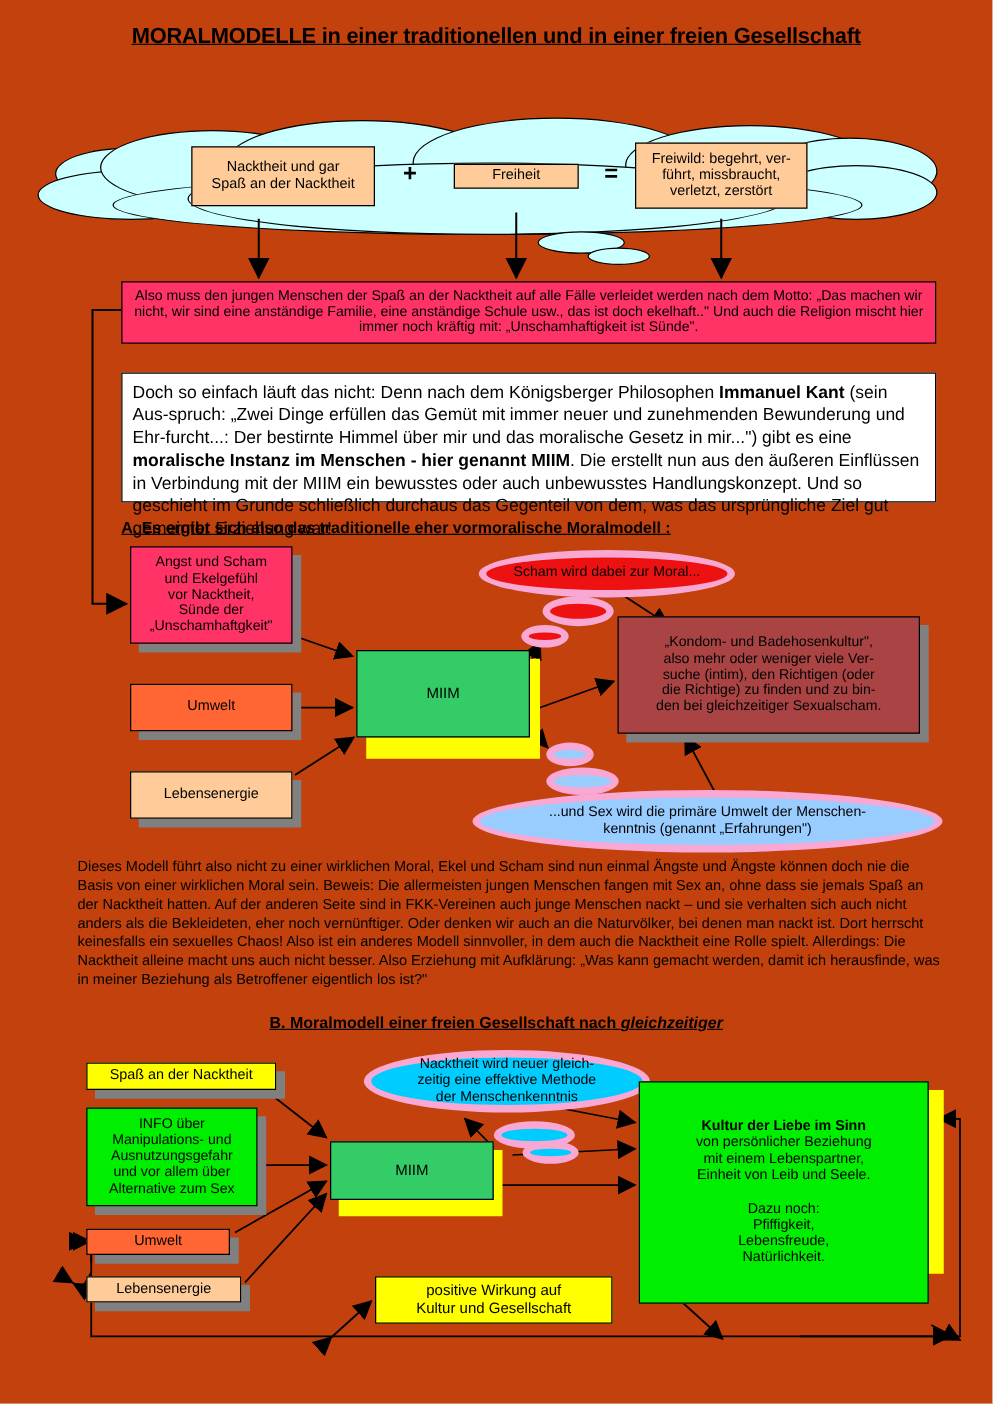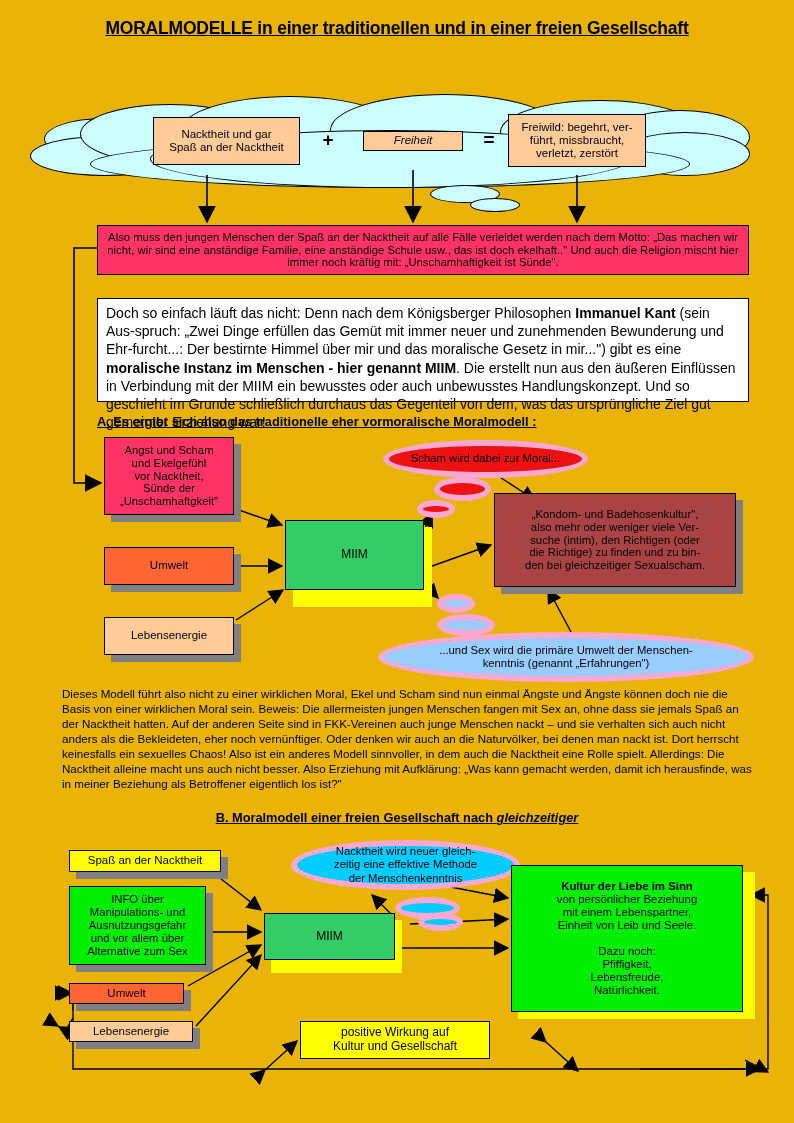--- a/index.html
+++ b/index.html
@@ -5,21 +5,21 @@
   html,body{margin:0;padding:0;background:#fff;}
   body{
     font-family:"Liberation Sans", sans-serif;
     color:#000;
   }
   #page{
     position:relative;
     width:794px;
     height:1123px;
     overflow:hidden;
-    background:#eab308;
+    background:#c2410c;
   }
   .abs{position:absolute;}
   
   .doc-title{
     position:absolute;
     left:0; top:18px; width:794px;
     text-align:center;
     font-size:17.5px;
     font-weight:bold;
     letter-spacing:-0.2px;
@@ -110,21 +110,21 @@
     <div class="cloud-part abs" style="left:150px; top:130px; width:480px; height:58px;"></div>
     <div class="cloud-part abs" style="left:430px; top:185px; width:70px;  height:18px;"></div>
     <div class="cloud-part abs" style="left:470px; top:198px; width:50px;  height:14px;"></div>
   </div>
 
   <div class="box abs" style="left:153px; top:117px; width:147px; height:48px; background:#ffcc99; font-size:11.5px; z-index:3;">
     <span class="boxtext">Nacktheit und gar
 Spaß an der Nacktheit</span>
   </div>
   <div class="abs" style="left:317px; top:129px; width:22px; text-align:center; font-size:19px; font-weight:bold; z-index:3;">+</div>
-  <div class="box abs" style="left:363px; top:131px; width:100px; height:20px; background:#ffcc99; font-size:11.5px; z-index:3;font-style:italic;">
+  <div class="box abs" style="left:363px; top:131px; width:100px; height:20px; background:#ffcc99; font-size:11.5px; z-index:3;">
     <span class="boxtext">Freiheit</span>
   </div>
   <div class="abs" style="left:478px; top:129px; width:22px; text-align:center; font-size:19px; font-weight:bold; z-index:3;">=</div>
   <div class="box abs" style="left:508px; top:114px; width:138px; height:53px; background:#ffcc99; font-size:11.5px; z-index:3;">
     <span class="boxtext">Freiwild: begehrt, ver-
 führt, missbraucht,
 verletzt, zerstört</span>
   </div>
 
   <div class="box abs" style="left:97px; top:225px; width:652px; height:50px; background:#ff3366; font-size:11.3px; padding:2px 4px; z-index:3;">
@@ -217,21 +217,21 @@
   </div>
 
   <div class="ellipse abs" style="left:291px; top:840px; width:229px; height:50px; background:#00ccff; font-size:11.3px; z-index:3;">
     <span class="boxtext">Nacktheit wird neuer gleich-
 zeitig eine effektive Methode
 der Menschenkenntnis</span>
   </div>
   <div class="ellipse abs" style="left:395px; top:897px; width:65px; height:22px; background:#00ccff; z-index:3;"></div>
   <div class="ellipse abs" style="left:418px; top:913px; width:45px; height:18px; background:#00ccff; z-index:3;"></div>
 
-  <div class="box abs" style="left:511px; top:865px; width:232px; height:147px; background:#00ee00; font-size:11.4px; z-index:3;justify-content:center;">
+  <div class="box abs" style="left:511px; top:865px; width:232px; height:178px; background:#00ee00; font-size:11.4px; z-index:3;justify-content:center;">
     <span style="display:block;"><b>Kultur der Liebe im Sinn</b><br><span class="boxtext">von persönlicher Beziehung
 mit einem Lebenspartner,
 Einheit von Leib und Seele.
 
 Dazu noch:
 Pfiffigkeit,
 Lebensfreude,
 Natürlichkeit.</span></span>
   </div>
 

